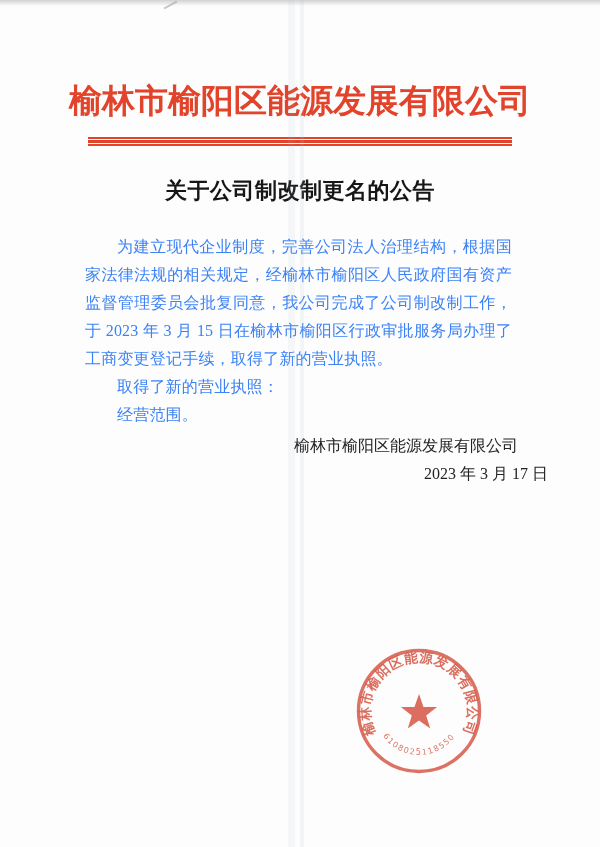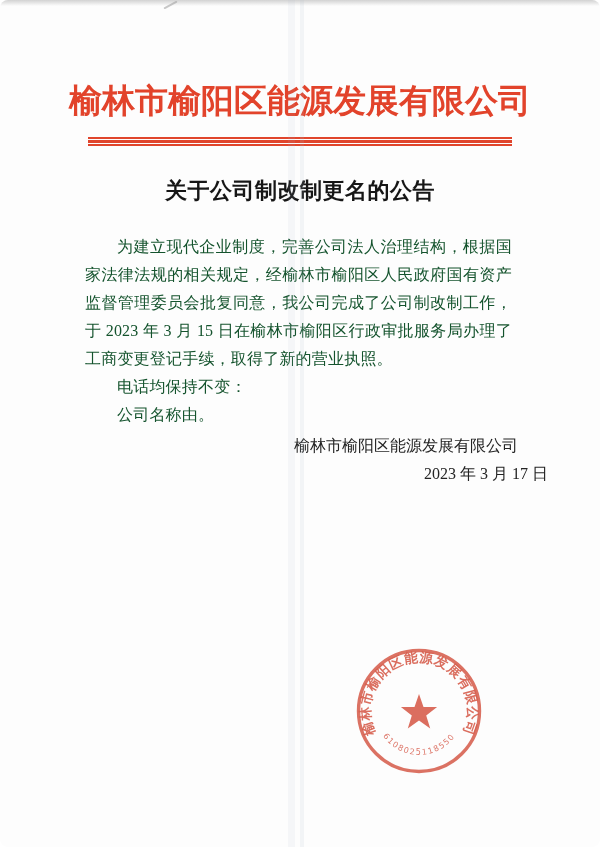--- a/index.html
+++ b/index.html
@@ -1,19 +1,19 @@
 <!DOCTYPE html>
 <html><head>
 <meta charset="utf-8">
 <style>
   html,body { margin:0; padding:0; background:#ffffff; }
   .page {
     position:relative; width:600px; height:847px; margin:0 auto;
     background:#fdfdfd; overflow:hidden;
-    font-family:"Liberation Serif","DejaVu Serif",serif; color:#222;border-radius:8px;
+    font-family:"Liberation Serif","DejaVu Serif",serif; color:#222;
   }
   
   .scan-edge { position:absolute; top:0; left:0; right:0; height:6px;
     background:linear-gradient(180deg, rgba(140,140,140,0.38), rgba(255,255,255,0)); }
   .scan-scratch { position:absolute; top:4px; left:163px; width:15px; height:2px;
     background:#9a9a9a; opacity:.55; transform:rotate(-28deg); border-radius:2px; }
   .scan-streak { position:absolute; top:0; bottom:0; width:7px;
     background:rgba(175,190,205,0.10); }
   .streak-a { left:288px; } .streak-b { left:300px; width:4px; background:rgba(175,190,205,0.14); }
 
@@ -29,21 +29,21 @@
   .divider .gap   { height:1px; background:#fdfdfd; }
 
   .doc-title {
     margin:31px 0 12px; text-align:center; font-weight:bold;
     font-size:22px; line-height:28px; color:#161616;
     font-family:"Liberation Sans","DejaVu Sans",sans-serif; letter-spacing:.5px;
   }
 
   
   .body-text { margin:28px 88px 0 85px; font-size:16px; line-height:28px;
-    text-align:justify; letter-spacing:.2px; color:#14532d; }
+    text-align:justify; letter-spacing:.2px; color:#3b82f6; }
   .body-text p { margin:0; text-indent:2em; }
 
   
   .signature { margin-top:3px; font-size:16px; line-height:28px; color:#242424; }
   .sig-company { text-align:right; padding-right:82px; }
   .sig-date    { text-align:right; padding-right:52px; }
 
   
   .seal { position:absolute; left:355px; top:647px; width:128px; height:128px;
     mix-blend-mode:multiply; opacity:.85; pointer-events:none; }
@@ -64,22 +64,22 @@
     <div class="gap"></div>
     <div class="thick"></div>
     <div class="gap"></div>
     <div class="thin"></div>
   </div>
 
   <h2 class="doc-title">关于公司制改制更名的公告</h2>
 
   <div class="body-text">
     <p>为建立现代企业制度，完善公司法人治理结构，根据国家法律法规的相关规定，经榆林市榆阳区人民政府国有资产监督管理委员会批复同意，我公司完成了公司制改制工作，于 2023 年 3 月 15 日在榆林市榆阳区行政审批服务局办理了工商变更登记手续，取得了新的营业执照。</p>
-    <p>电话均保持不变：</p>
-    <p>公司名称由。</p>
+    <p>取得了新的营业执照：</p>
+    <p>经营范围。</p>
   </div>
 
   <div class="signature">
     <div class="sig-company">榆林市榆阳区能源发展有限公司</div>
     <div class="sig-date">2023 年 3 月 17 日</div>
   </div>
 
   <svg class="seal" viewBox="0 0 128 128" xmlns="http://www.w3.org/2000/svg">
     <defs>
       <path id="seal-top-arc" d="M 18.6,82.4 A 49,49 0 1 1 109.4,82.4" fill="none"></path>

